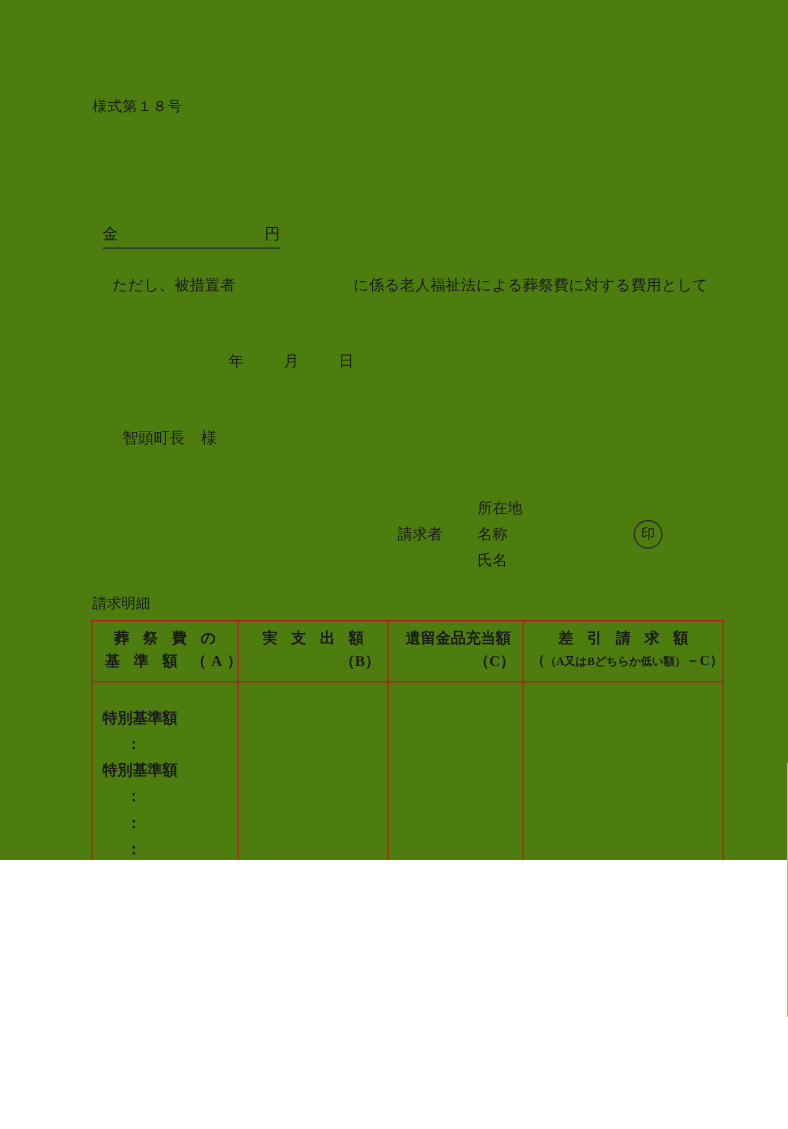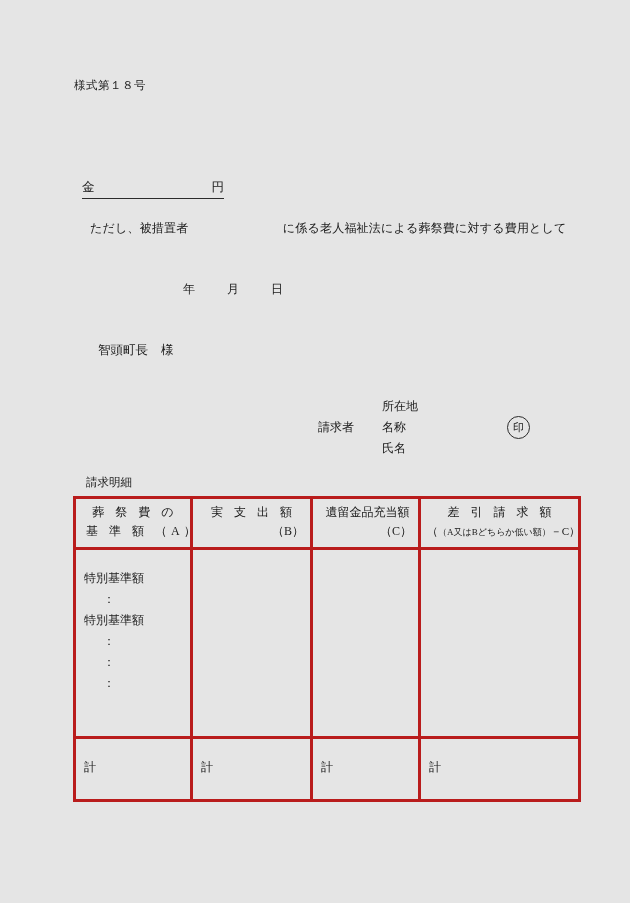--- a/index.html
+++ b/index.html
@@ -8,22 +8,22 @@
     padding: 0;
     background: #ffffff;
   }
   body {
     font-family: "Liberation Serif", "DejaVu Serif", serif;
     color: #1a1a1a;
   }
   .page {
     position: relative;
     width: 630px;
-    height: 903px;
-    background: #e5e5e5;
+    height: 688px;
+    background: #4d7c0f;
     overflow: hidden;
   }
 
   
   .form-no {
     position: absolute;
     left: 74px;
     top: 78px;
     font-size: 11.5px;
     letter-spacing: 0.5px;
@@ -144,36 +144,35 @@
     text-align: center;
   }
 
   
   .table-caption {
     position: absolute;
     left: 74px;
     top: 475px;
     font-size: 11.5px;
     white-space: nowrap;
-    margin-left: 12px;
   }
   .detail-table {
     position: absolute;
     left: 73px;
     top: 496px;
     width: 505px;
     border-collapse: collapse;
     table-layout: fixed;
   }
   .detail-table th,
   .detail-table td {
-    border: 3px solid #b91c1c;
+    border: 1px solid #b91c1c;
     padding: 0;
     vertical-align: top;
-    font-weight: normal;
+    font-weight: bold;
   }
   .detail-table col.c1 { width: 117px; }
   .detail-table col.c2 { width: 120px; }
   .detail-table col.c3 { width: 108px; }
   .detail-table col.c4 { width: 160px; }
 
   .hdr-cell {
     height: 44px;
     padding: 4px 6px 0 6px !important;
     font-size: 12px;

